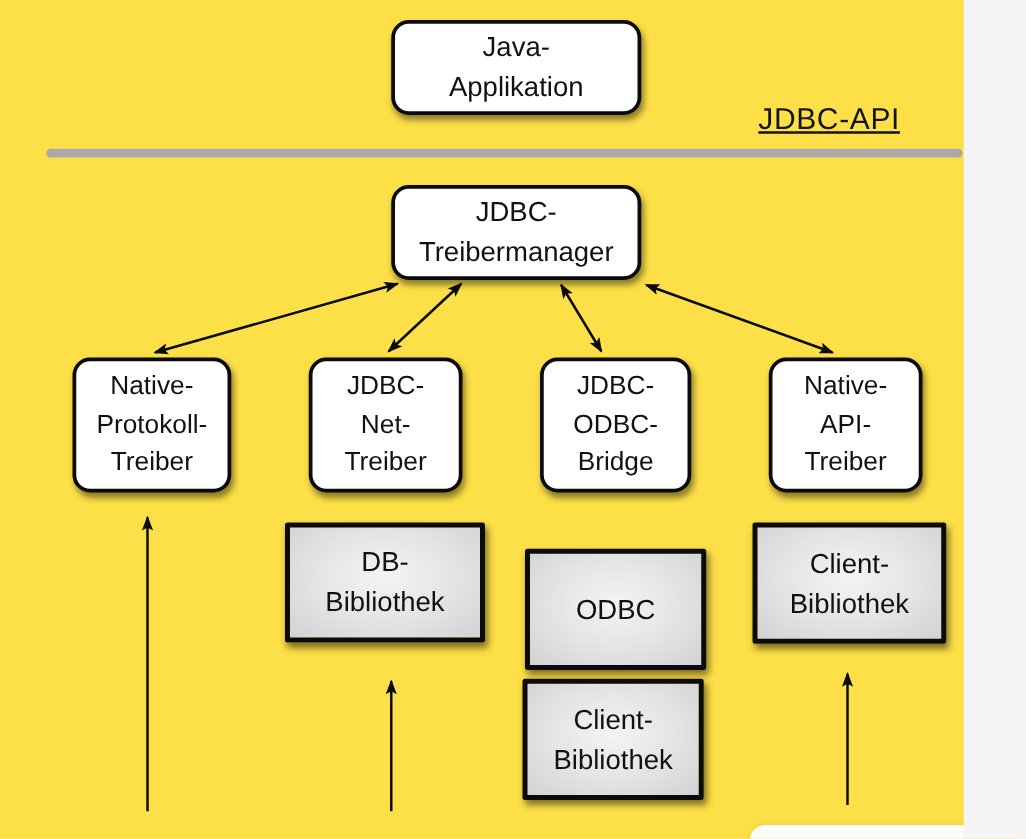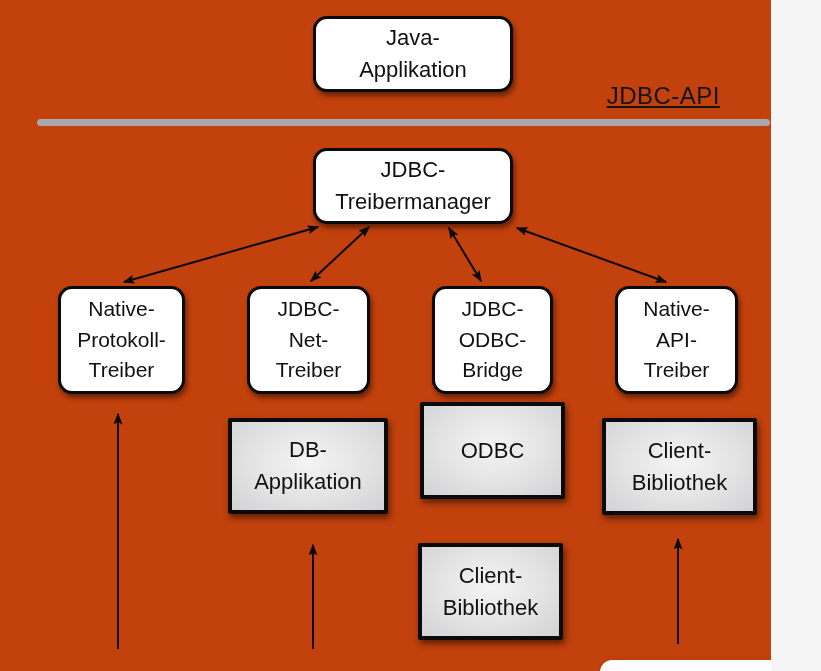--- a/index.html
+++ b/index.html
@@ -3,21 +3,21 @@
 <meta charset="utf-8">
 <style>
   html,body{margin:0;padding:0;}
   body{
     width:821px;height:671px;
     font-family:"Liberation Sans","DejaVu Sans",sans-serif;
     background:#f5f5f6;
   }
   .stage{
     position:relative;width:771px;height:671px;overflow:hidden;
-    background:#c2410c;
+    background:#fde047;
   }
   .node{
     position:absolute;
     display:flex;align-items:center;justify-content:center;
     text-align:center;
     color:#111;
     box-sizing:border-box;
   }
   .node .box-label{
     white-space:pre-line;
@@ -98,24 +98,24 @@
   </div>
 
   <div class="node rounded" style="left:615px;top:286px;width:123px;height:108px;font-size:21px;">
     <span class="box-label">Native-
 API-
 Treiber</span>
   </div>
 
   <div class="node gray" style="left:228px;top:418px;width:160px;height:96px;">
     <span class="box-label">DB-
-Applikation</span>
+Bibliothek</span>
   </div>
 
-  <div class="node gray" style="left:420px;top:402px;width:145px;height:97px;">
+  <div class="node gray" style="left:420px;top:439px;width:145px;height:97px;">
     <span class="box-label">ODBC</span>
   </div>
 
   <div class="node gray" style="left:602px;top:418px;width:155px;height:97px;">
     <span class="box-label">Client-
 Bibliothek</span>
   </div>
 
   <div class="node gray" style="left:418px;top:543px;width:145px;height:97px;">
     <span class="box-label">Client-

